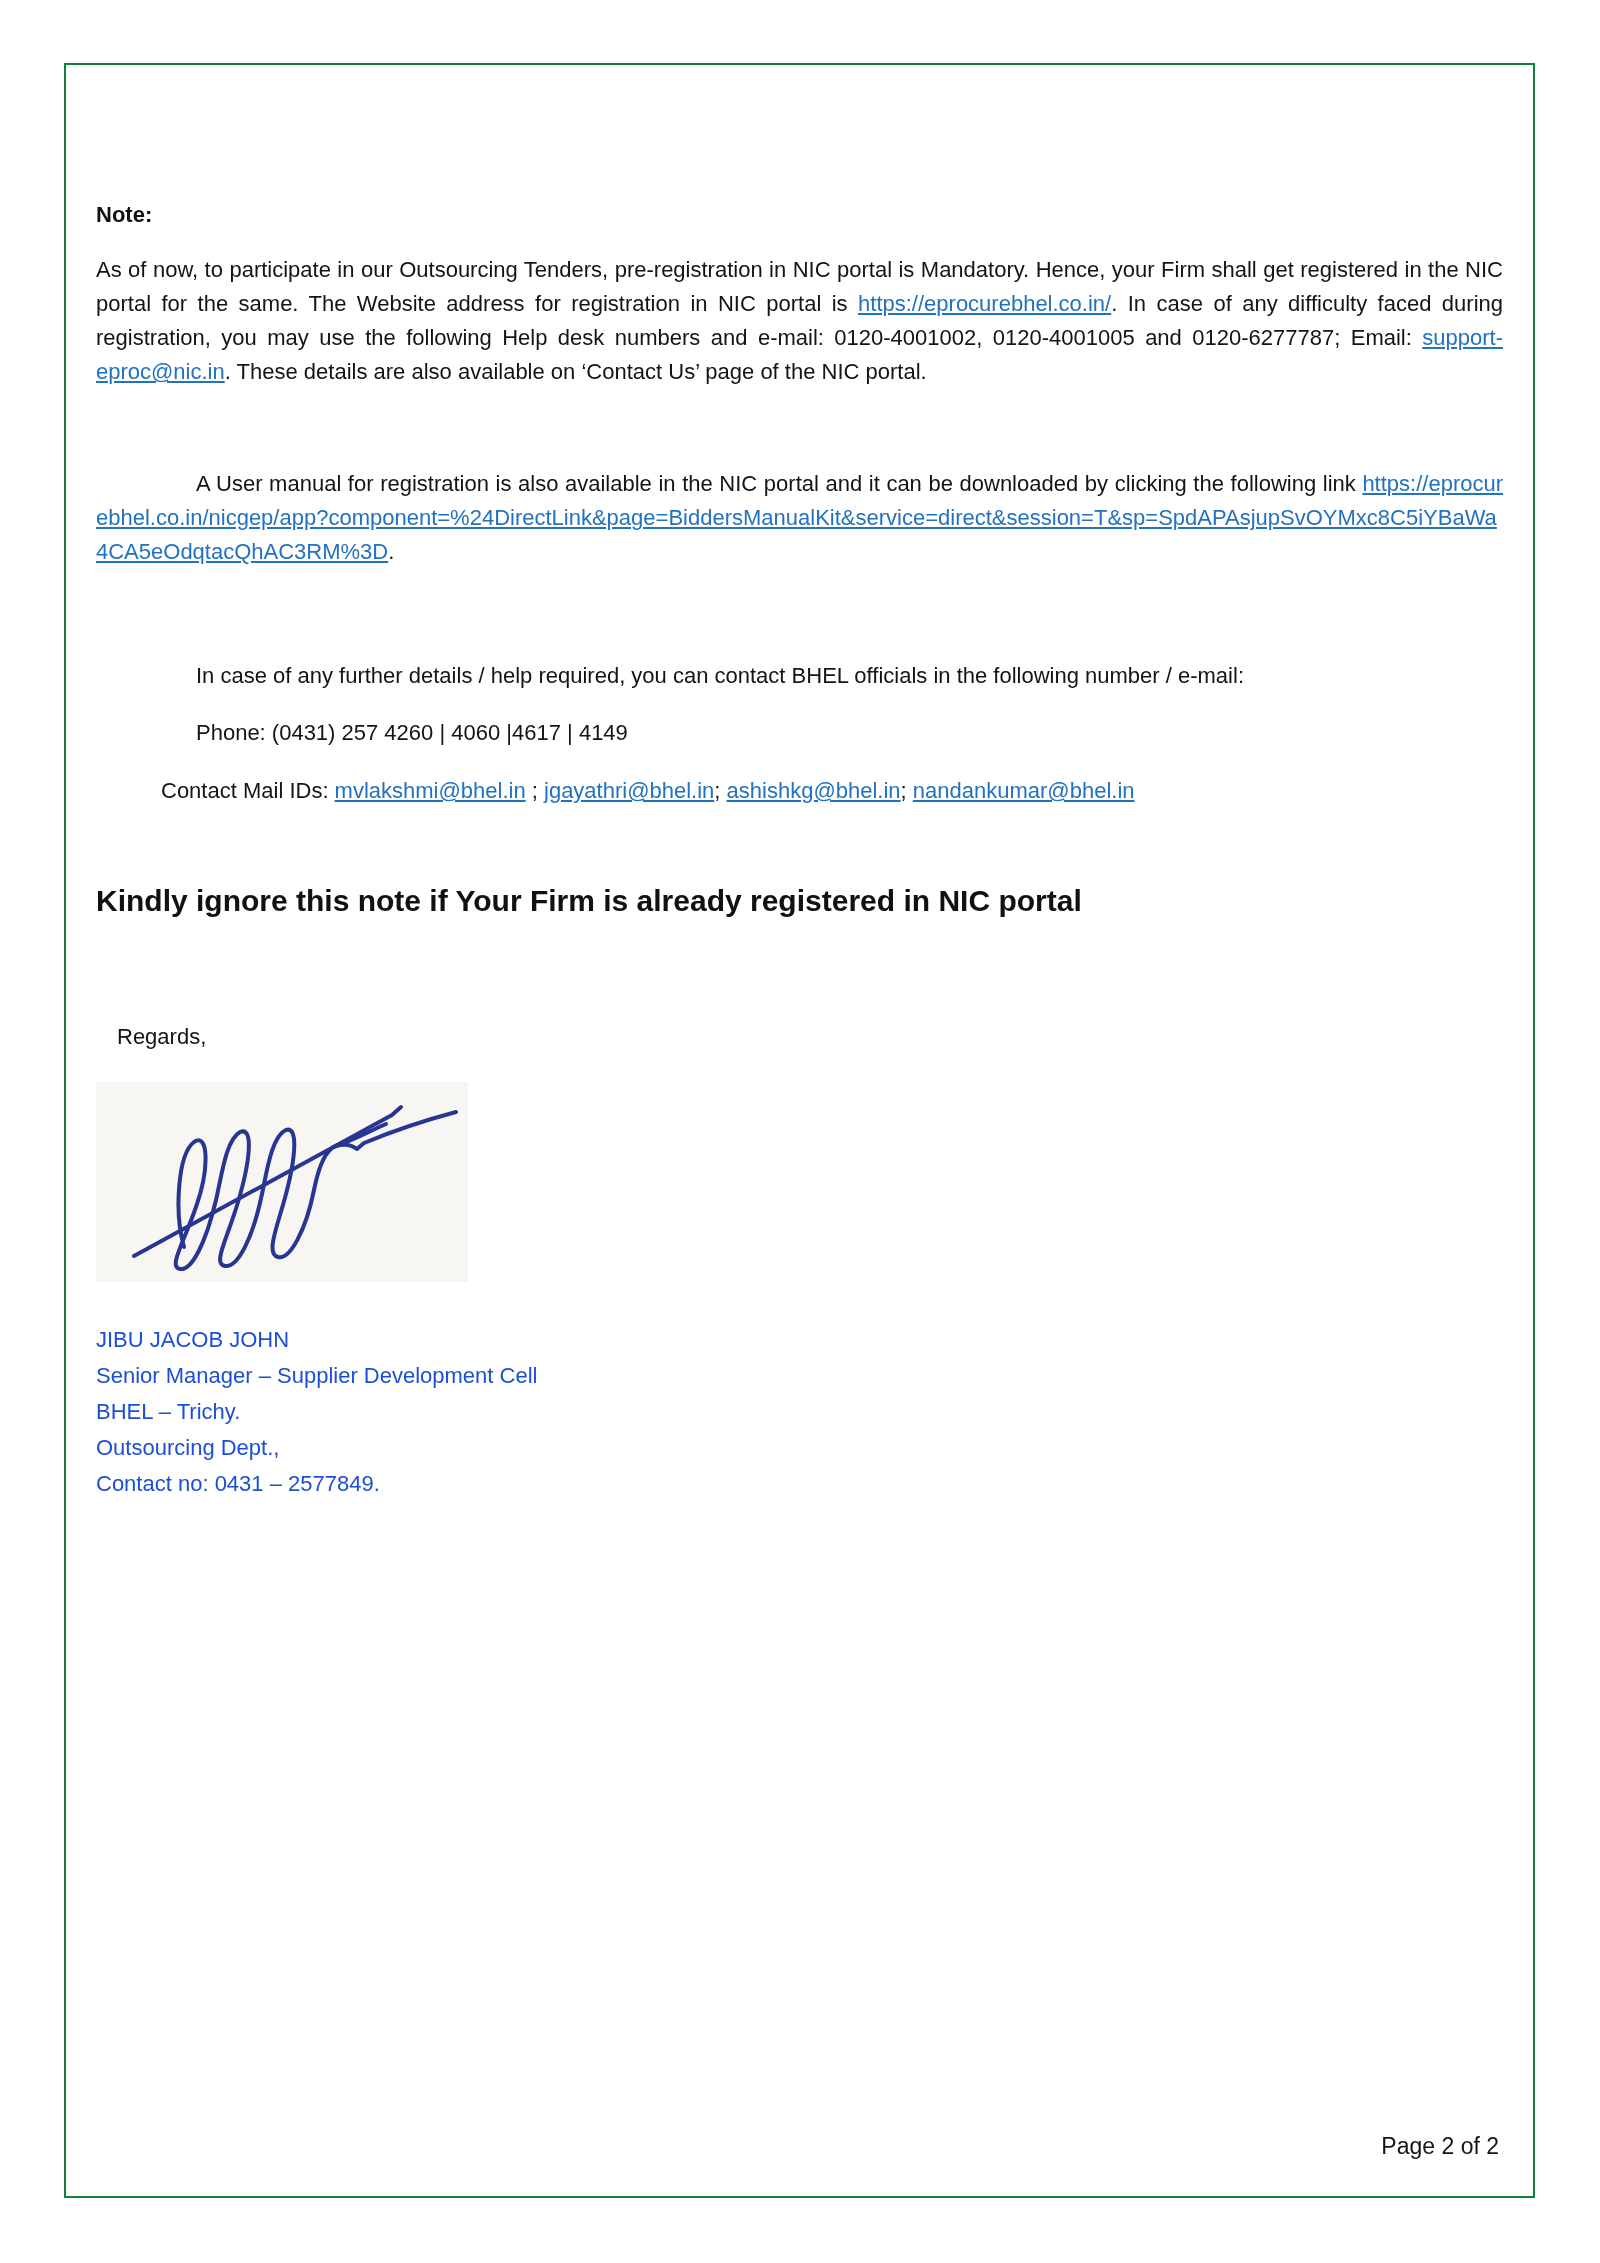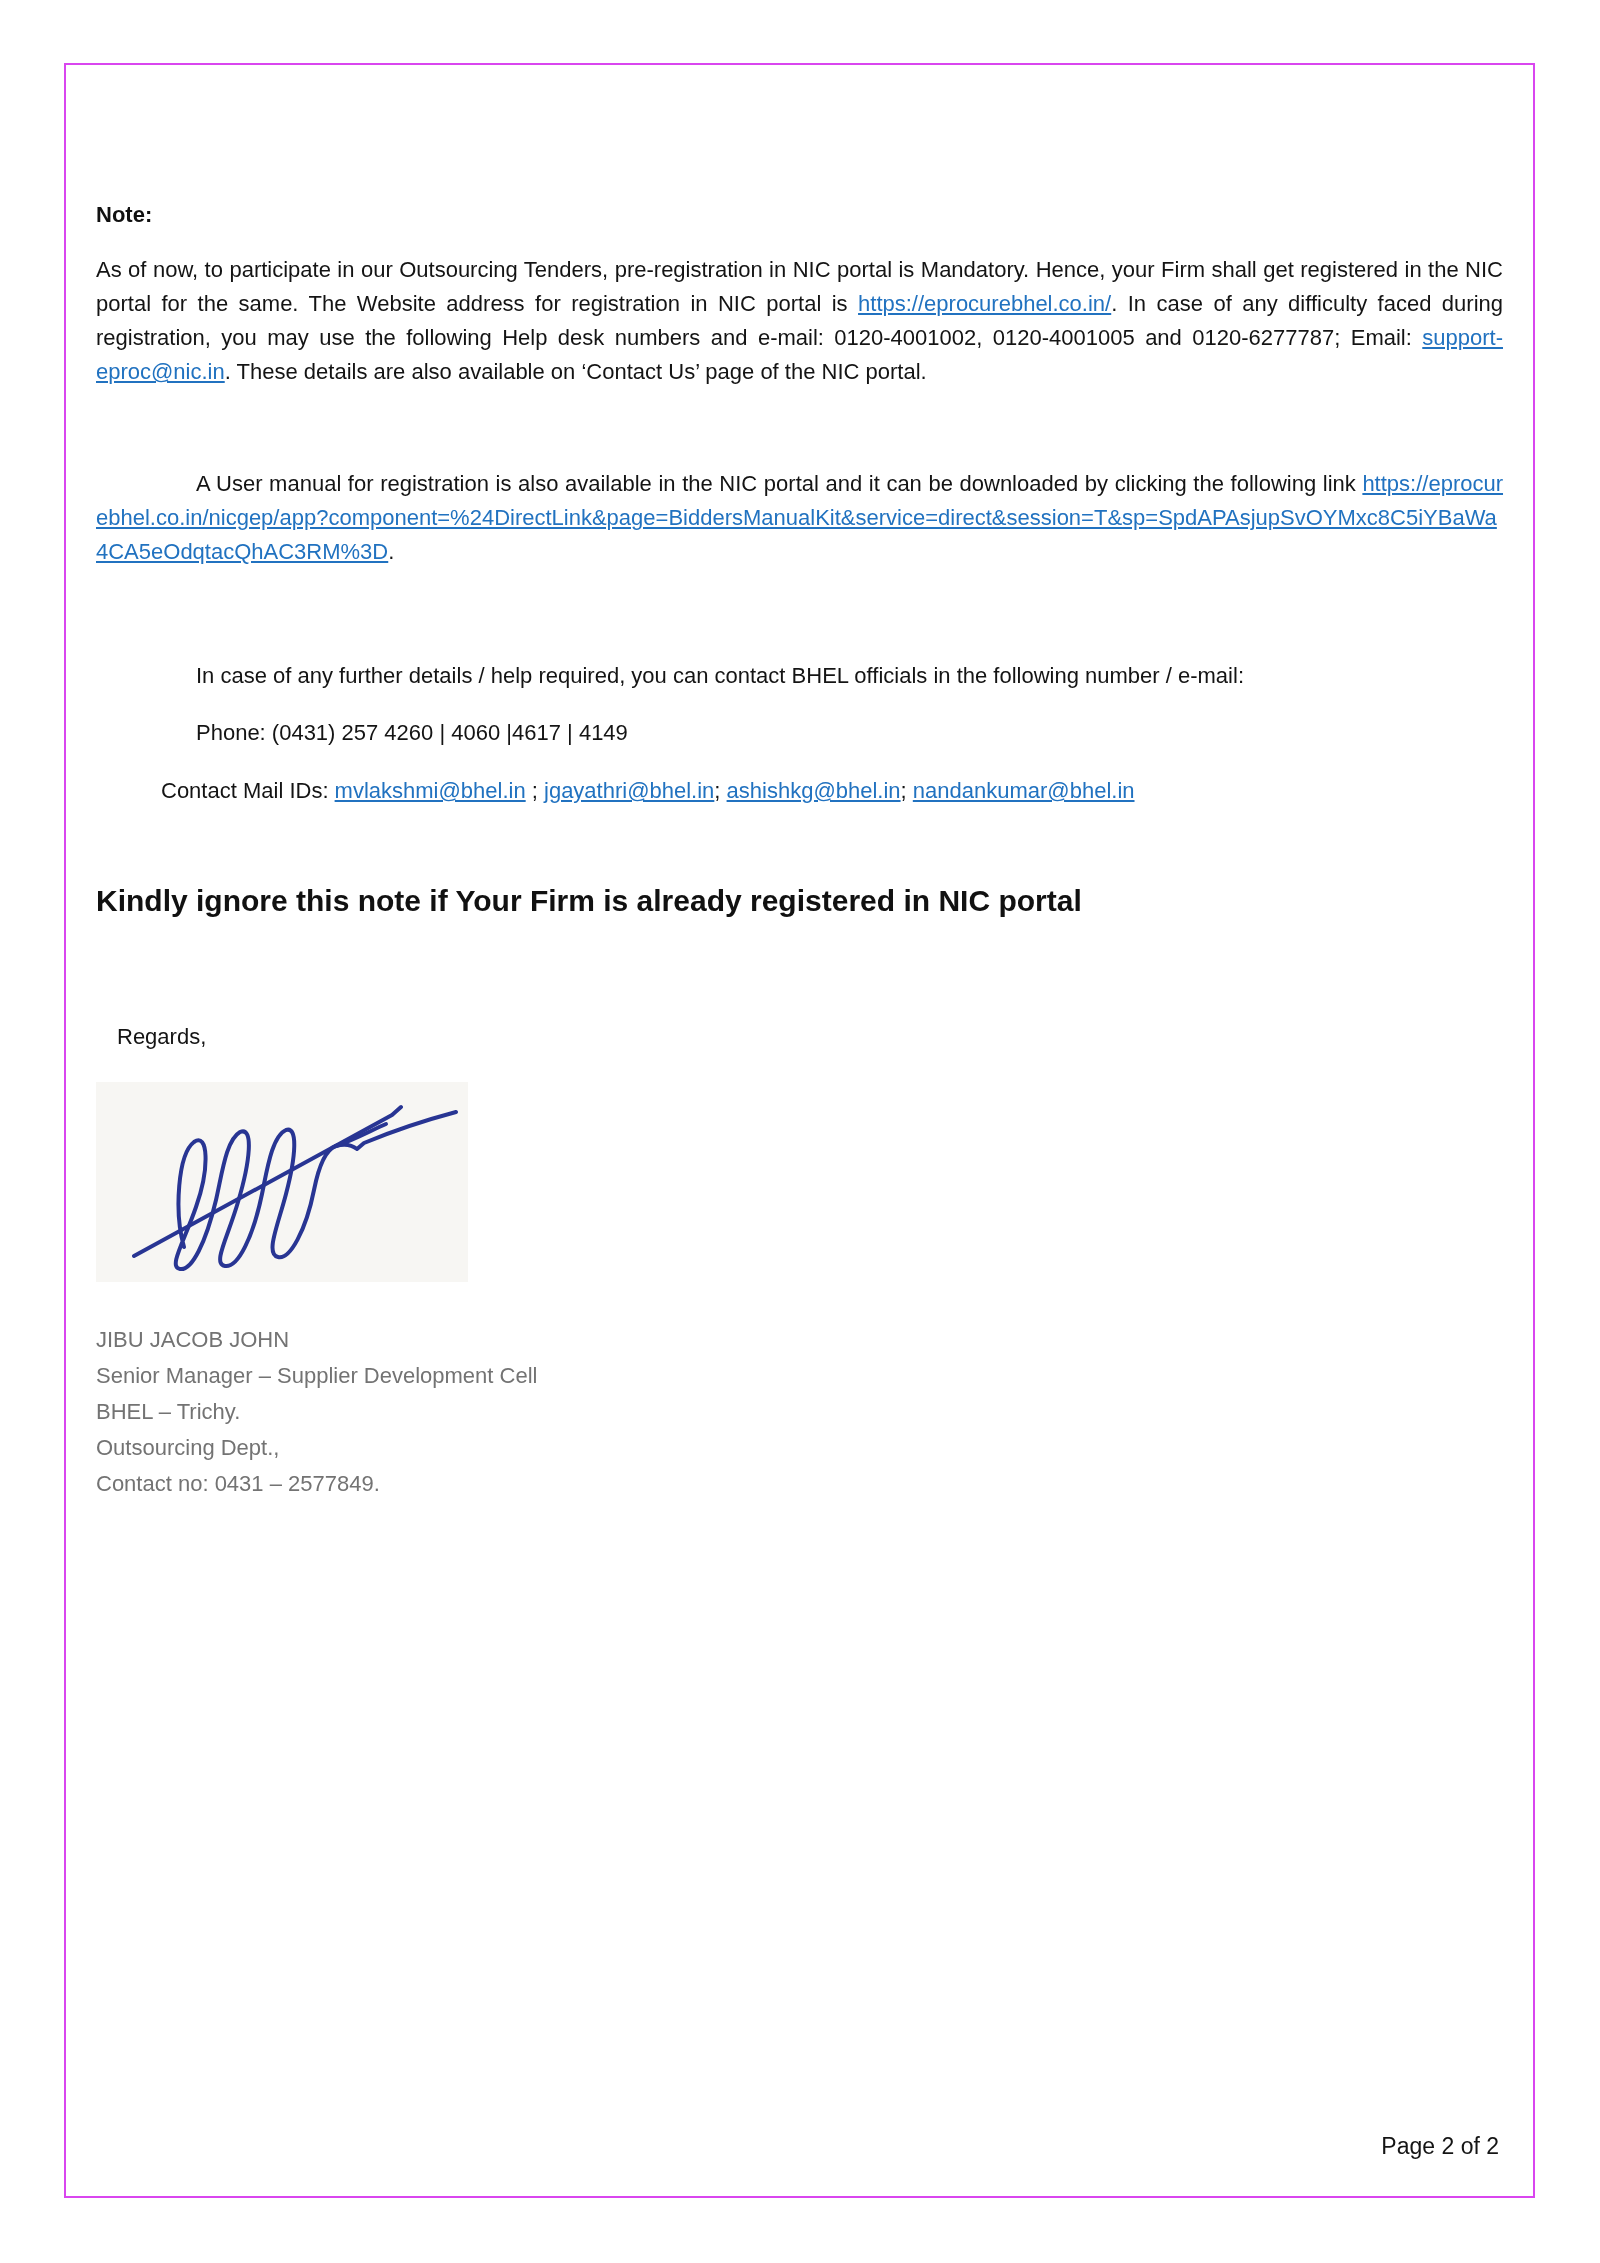--- a/index.html
+++ b/index.html
@@ -14,21 +14,21 @@
     font-family: "Liberation Sans", "DejaVu Sans", sans-serif;
     color: #1a1a1a;
     -webkit-font-smoothing: antialiased;
   }
   .page-frame {
     position: absolute;
     left: 64px;
     top: 63px;
     width: 1471px;
     height: 2135px;
-    border: 2px solid #d946ef;
+    border: 2px solid #15803d;
     box-sizing: border-box;
     padding: 0 30px;
     background: #ffffff;
   }
   .body-text {
     font-size: 22px;
     line-height: 34px;
     color: #141414;
   }
   .note-heading {
@@ -76,21 +76,21 @@
   .signature-wrap {
     margin-top: 28px;
     width: 372px;
     height: 200px;
     background: #f7f6f3;
   }
   .signatory-block {
     margin-top: 40px;
     font-size: 22px;
     line-height: 36px;
-    color: #737373;
+    color: #1d4ed8;
   }
   .page-number {
     position: absolute;
     right: 34px;
     bottom: 36px;
     font-size: 23px;
     color: #141414;
   }
   a.doc-link, a.mail-link {
     color: var(--link-color, #2172c0);

